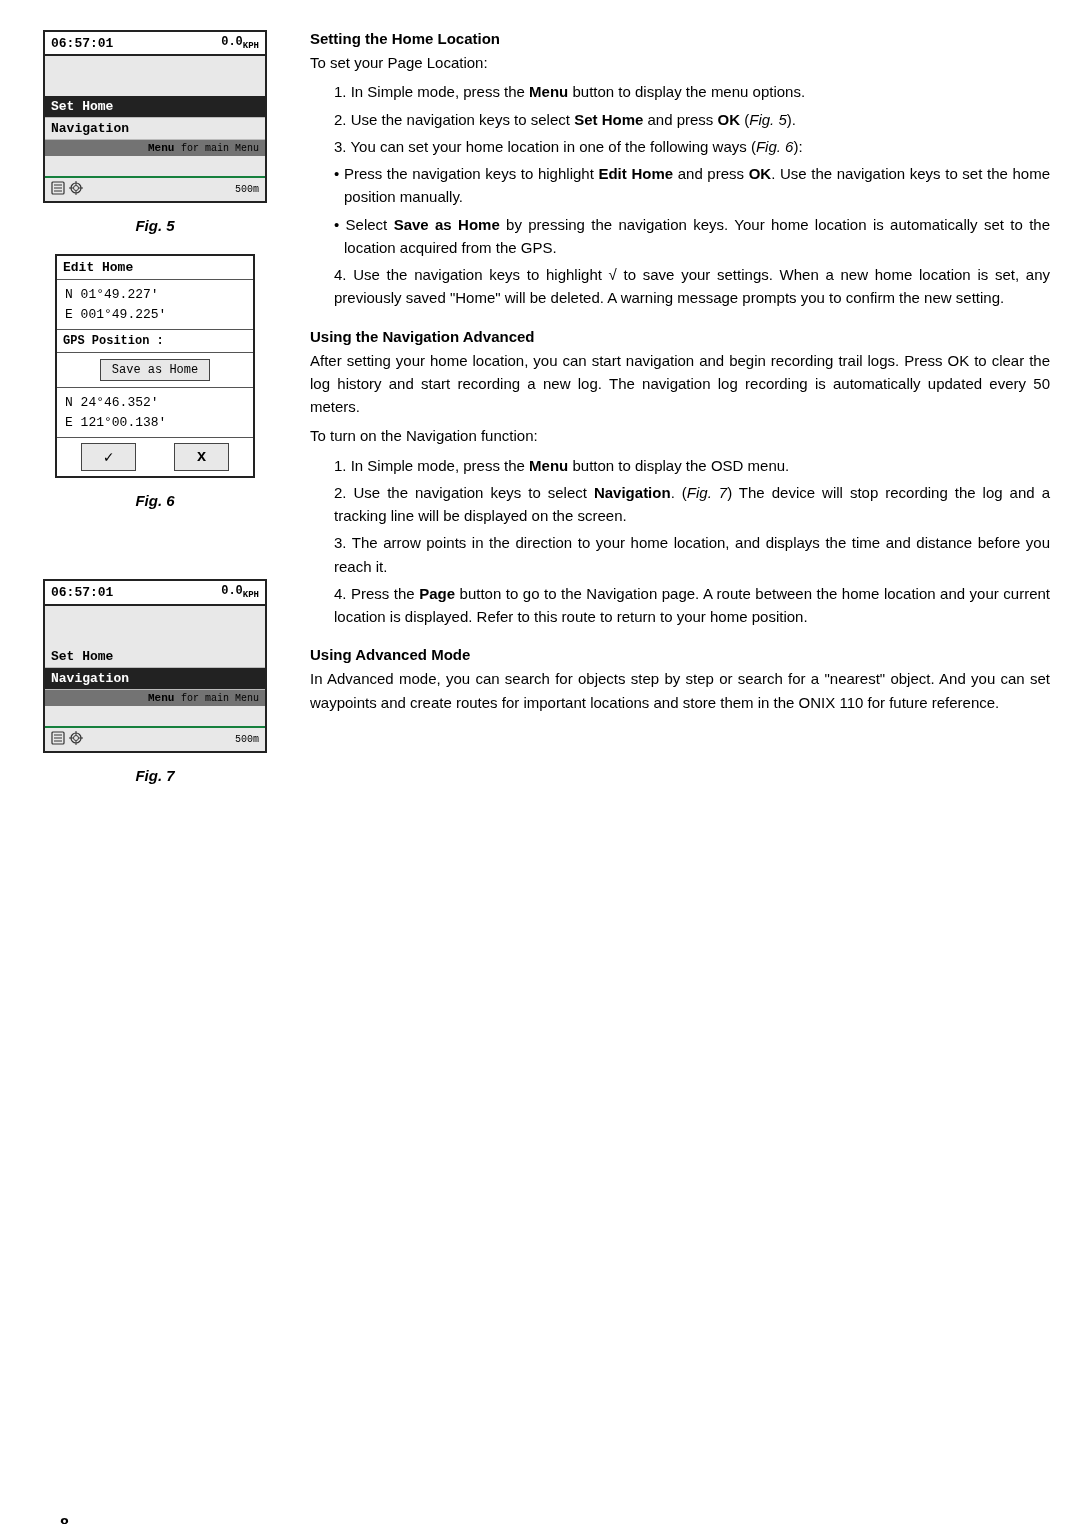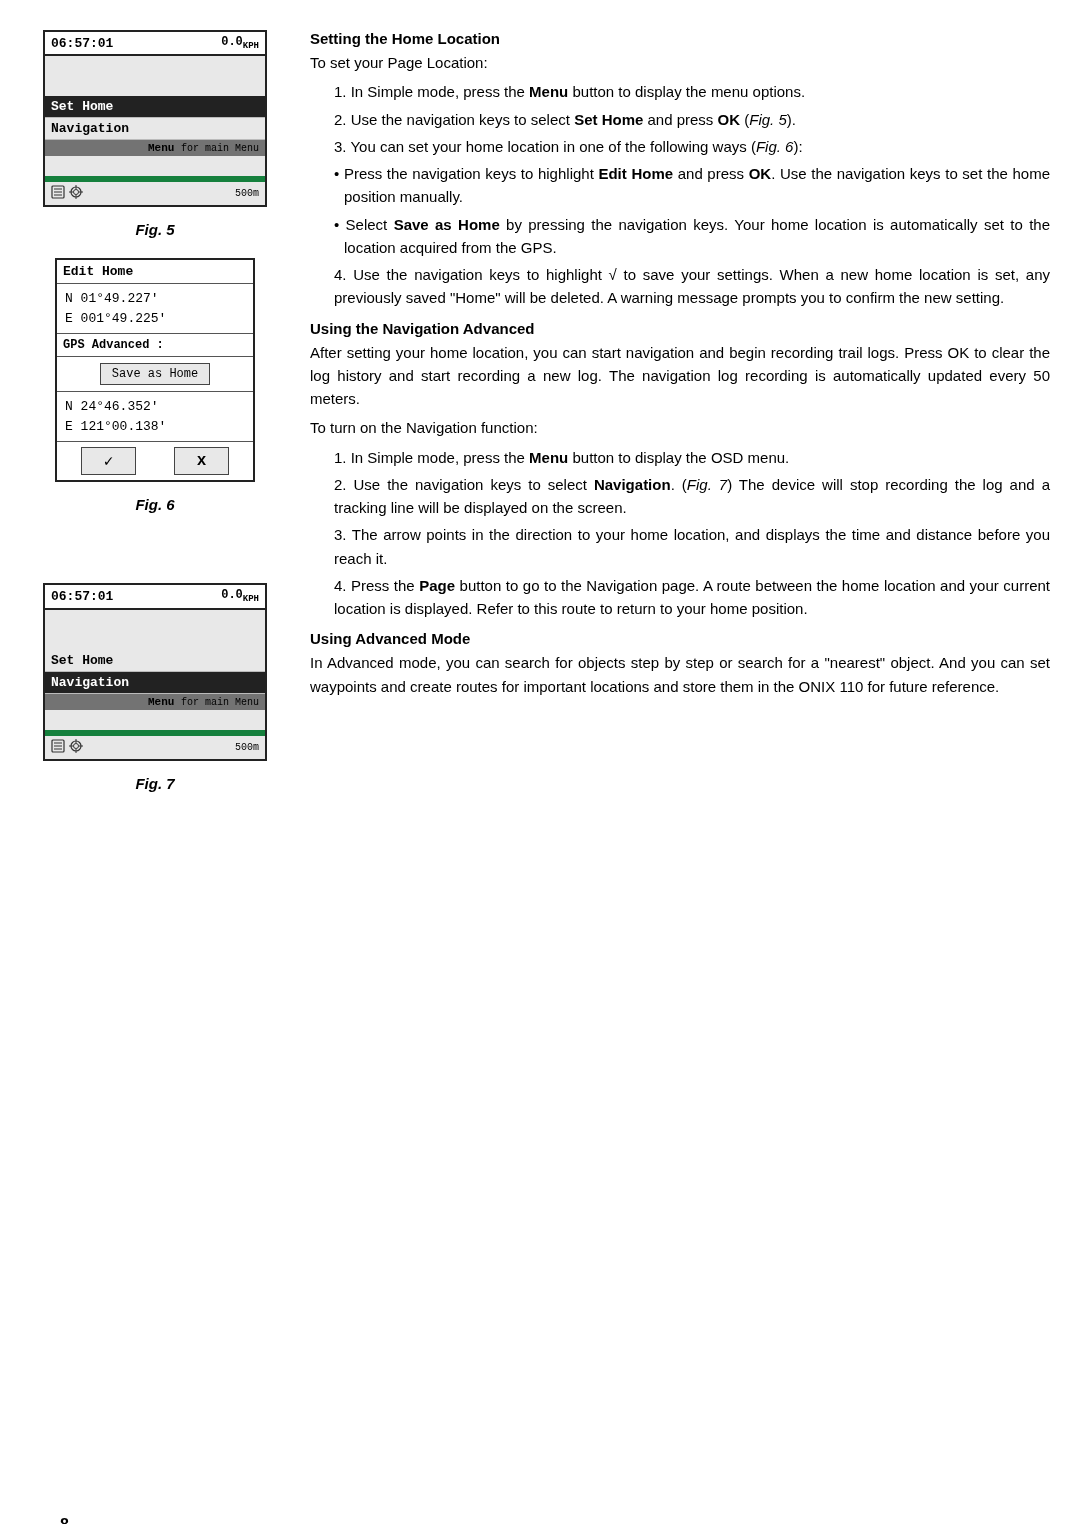--- a/index.html
+++ b/index.html
@@ -23,21 +23,21 @@
       flex-shrink: 0;
       display: flex;
       flex-direction: column;
       align-items: center;
       gap: 10px;
     }
     .right-column {
       flex: 1;
       display: flex;
       flex-direction: column;
-      gap: 6px;
+      gap: 14px;
     }
 
     
     .device-screen {
       border: 2.5px solid #222;
       width: 224px;
       background: #e8e8e8;
       font-family: 'Courier New', monospace;
       font-size: 13px;
     }
@@ -83,21 +83,21 @@
       text-align: right;
     }
     .menu-item-sub .bold {
       font-weight: bold;
     }
     .screen-footer {
       display: flex;
       justify-content: space-between;
       align-items: center;
       padding: 3px 6px;
-      border-top: 6px solid #15803d;
+      border-top: 2px solid #15803d;
       background: #e8e8e8;
       font-size: 11px;
       gap: 44px;
     }
     .footer-icons {
       display: flex;
       gap: 4px;
       align-items: center;
     }
 
@@ -266,21 +266,21 @@
         </div>
       </div>
       <div class="fig-label">Fig. 5</div>
 
       <div class="edit-home-screen">
         <div class="edit-home-title">Edit Home</div>
         <div class="edit-home-coords">
           <div>N 01°49.227'</div>
           <div>E 001°49.225'</div>
         </div>
-        <div class="gps-label">GPS Advanced :</div>
+        <div class="gps-label">GPS Position :</div>
         <div class="save-home-btn">Save as Home</div>
         <div class="current-coords">
           <div>N 24°46.352'</div>
           <div>E 121°00.138'</div>
         </div>
         <div class="action-buttons">
           <div class="action-btn">✓</div>
           <div class="action-btn">x</div>
         </div>
       </div>

